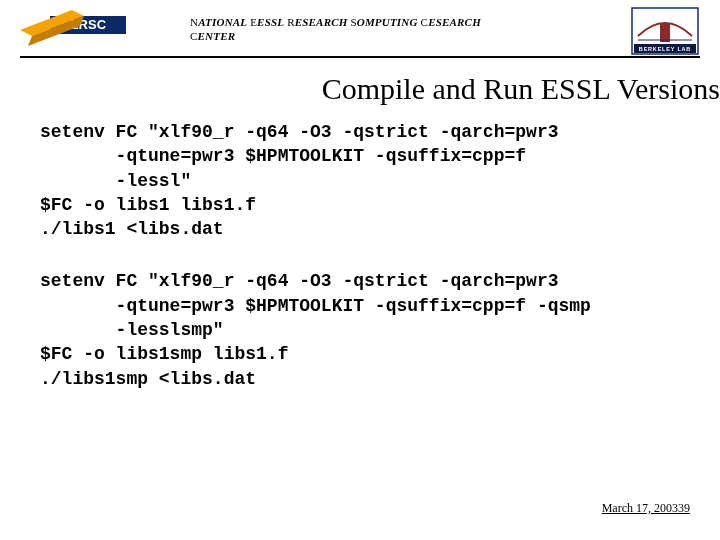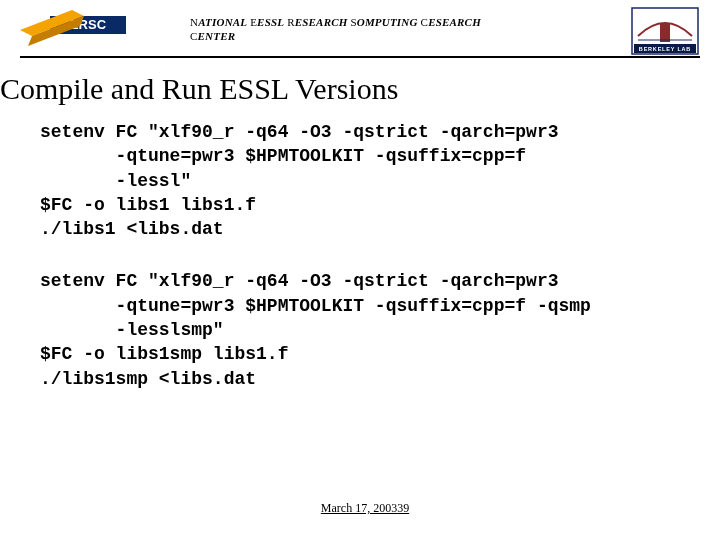--- a/index.html
+++ b/index.html
@@ -42,21 +42,21 @@
     top: 6px;
     width: 70px;
     height: 50px;
   }
   .hr {
     height: 2px;
     background: #000;
     margin: 8px 20px 0 20px;
   }
   .title {
-    text-align: left;
+    text-align: right;
     font-size: 30px;
     font-family: "Times New Roman", serif;
     margin: 14px 0 14px 0;
   }
   .code {
     font-family: "Courier New", monospace;
     font-weight: bold;
     font-size: 18px;
     line-height: 1.35;
     white-space: pre;
@@ -64,21 +64,21 @@
   }
   .code-block2 {
     margin-top: 28px;
   }
   .footer {
     position: absolute;
     bottom: 24px;
     left: 0;
     width: 100%;
     display: flex;
-    justify-content: center;
+    justify-content: flex-end;
     align-items: flex-end;
     padding: 0 30px 0 40px;
     box-sizing: border-box;
     font-family: "Times New Roman", serif;
     font-size: 12px;
   }
   .footer .date { text-decoration: underline; }
   .footer .center { text-decoration: underline; position: absolute; left: 50%; transform: translateX(-50%); }
   .footer .page { text-decoration: underline; }
 </style>

